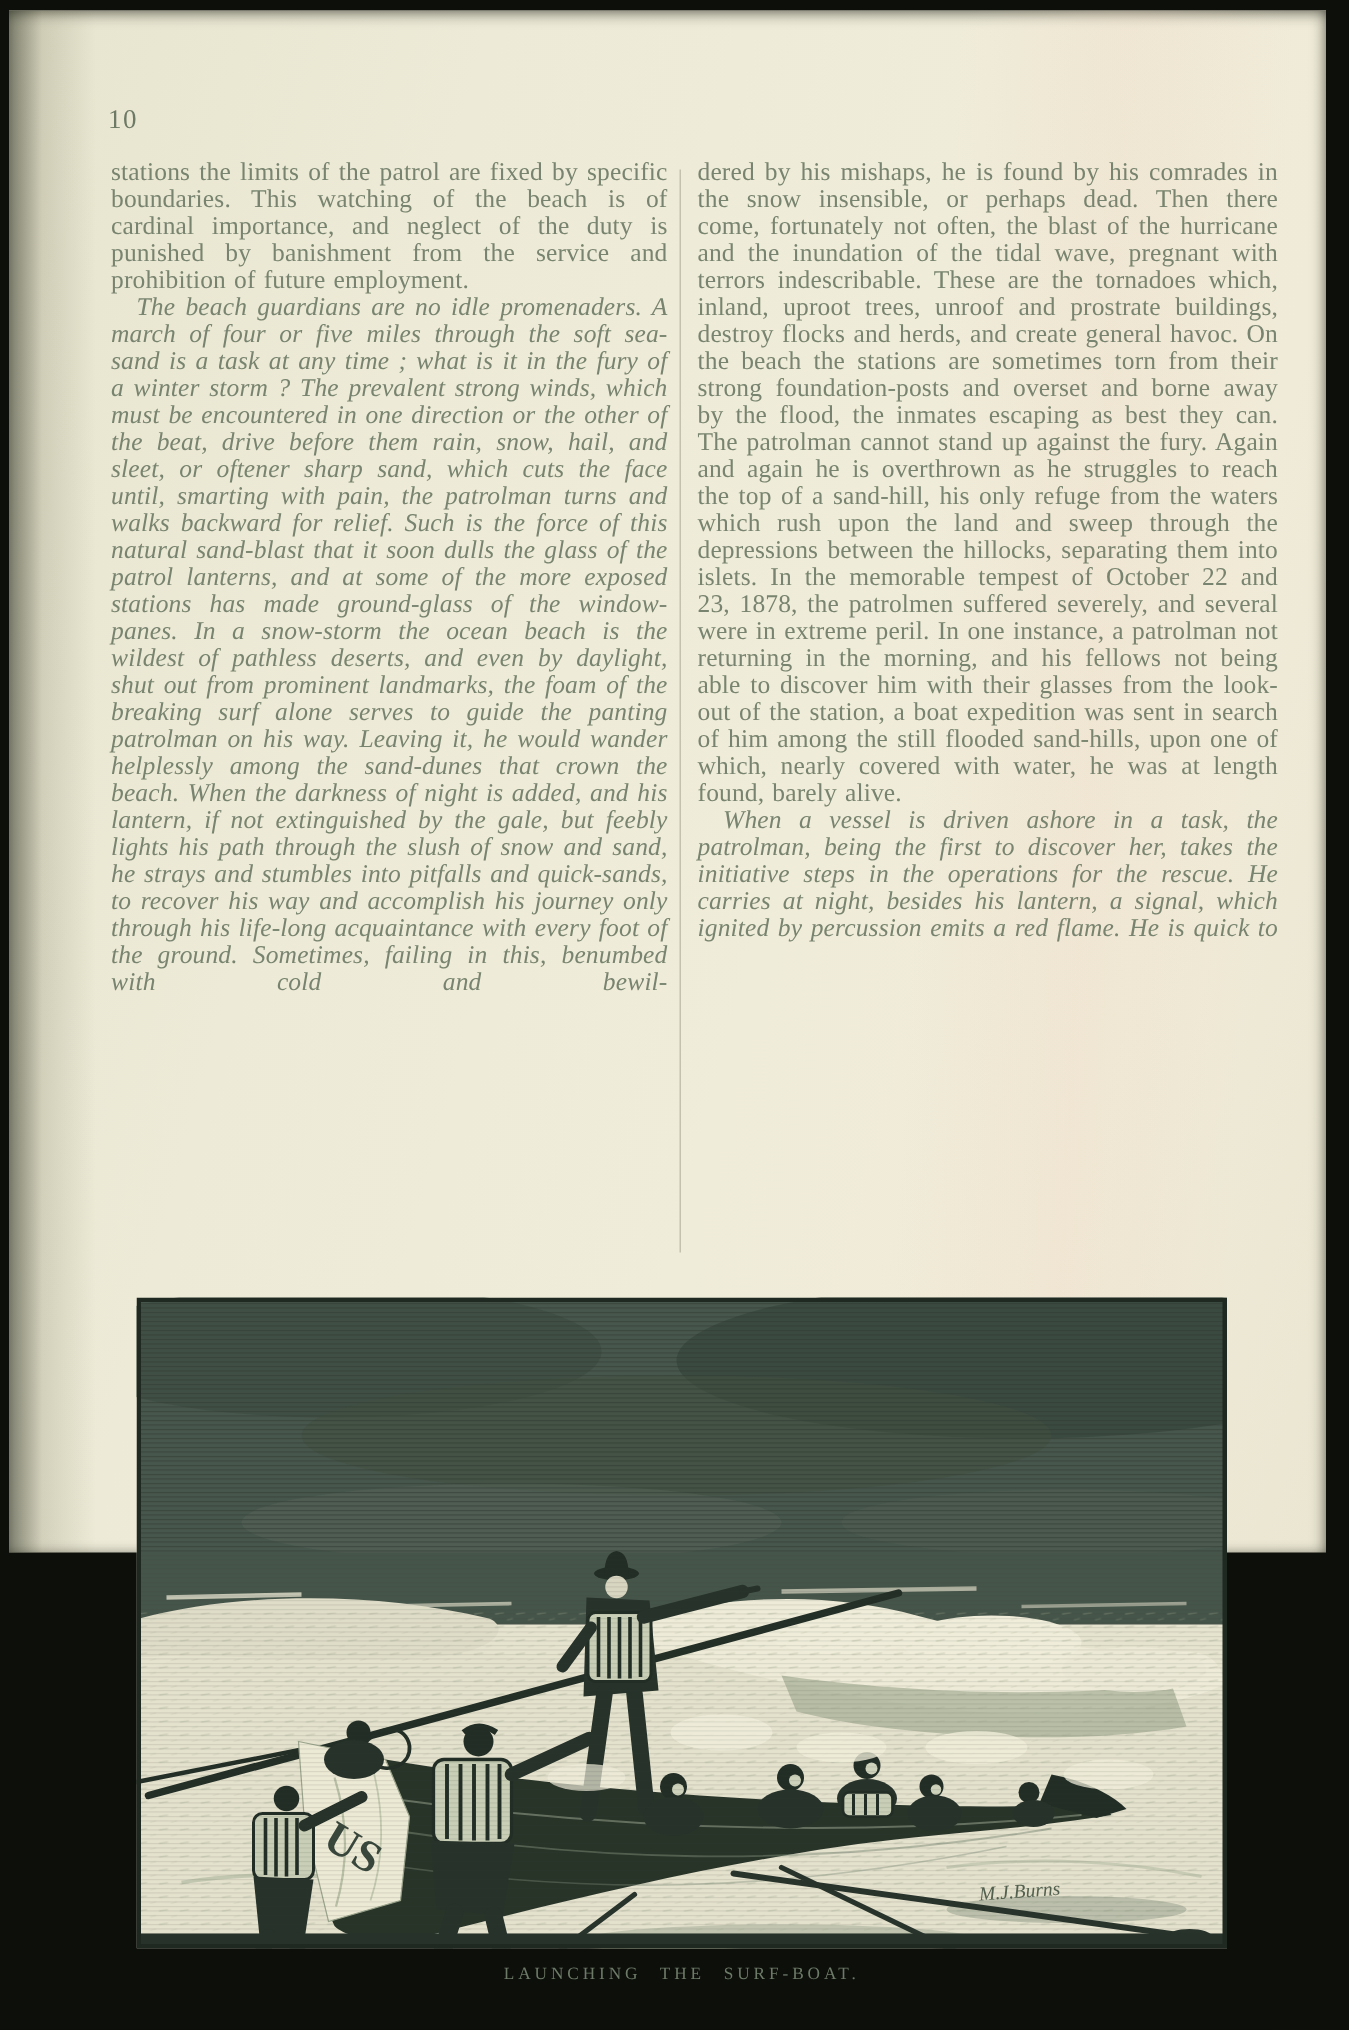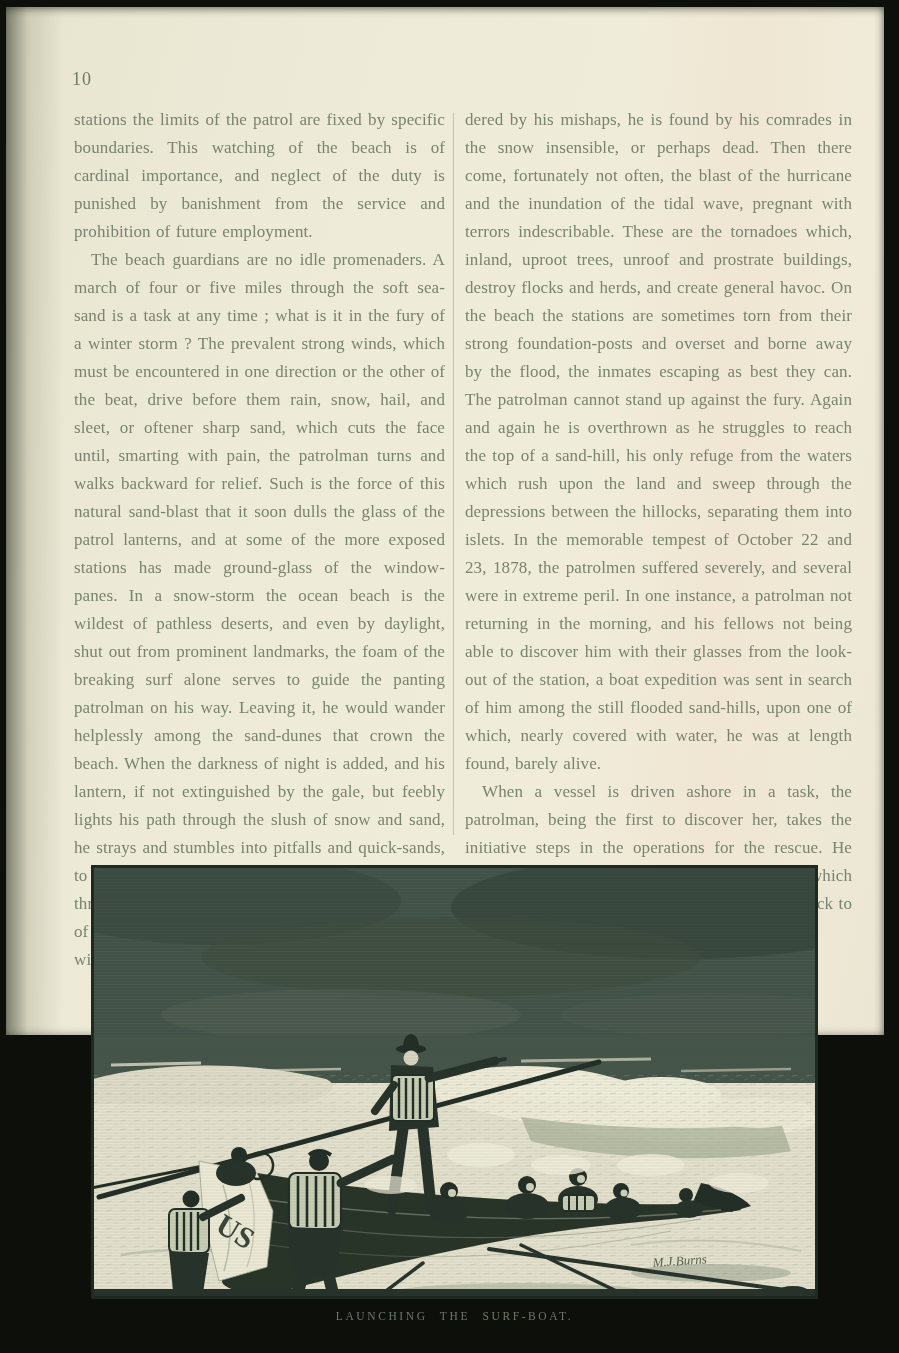--- a/index.html
+++ b/index.html
@@ -23,28 +23,28 @@
     position:absolute;inset:0;pointer-events:none;
     background:linear-gradient(93deg,rgba(0,0,0,0) 0,rgba(0,0,0,0) 68%,rgba(238,196,176,.14) 80%,rgba(0,0,0,0) 92%);
   }
   .page-number{
     position:absolute;left:66px;top:62px;
     font-size:18px;color:#6d7a66;letter-spacing:1px;
   }
   .columns{
     position:absolute;left:68px;top:99px;width:778px;
     display:flex;justify-content:space-between;
-    color:#78846f;font-size:17px;line-height:28px;
+    color:#78846f;font-size:17px;line-height:18px;
     text-align:justify;
   }
   .col-left{width:371px;}
   .col-right{width:387px;}
   .para{margin:0;word-spacing:.06em;letter-spacing:.1px;}
   .indent{text-indent:17px;}
-  .runon{text-align-last:justify;}
+  .runon{text-align-last:justify;font-style:italic;}
   .col-divider{
     position:absolute;left:447px;top:106px;height:722px;width:1px;
     background:#c4c1af;
   }
   .figure{
     position:absolute;left:85px;top:858px;width:727px;height:434px;margin:0;
   }
   .figure svg{display:block;width:727px;height:434px;}
   .caption{
     position:absolute;left:85px;top:1303px;width:727px;

